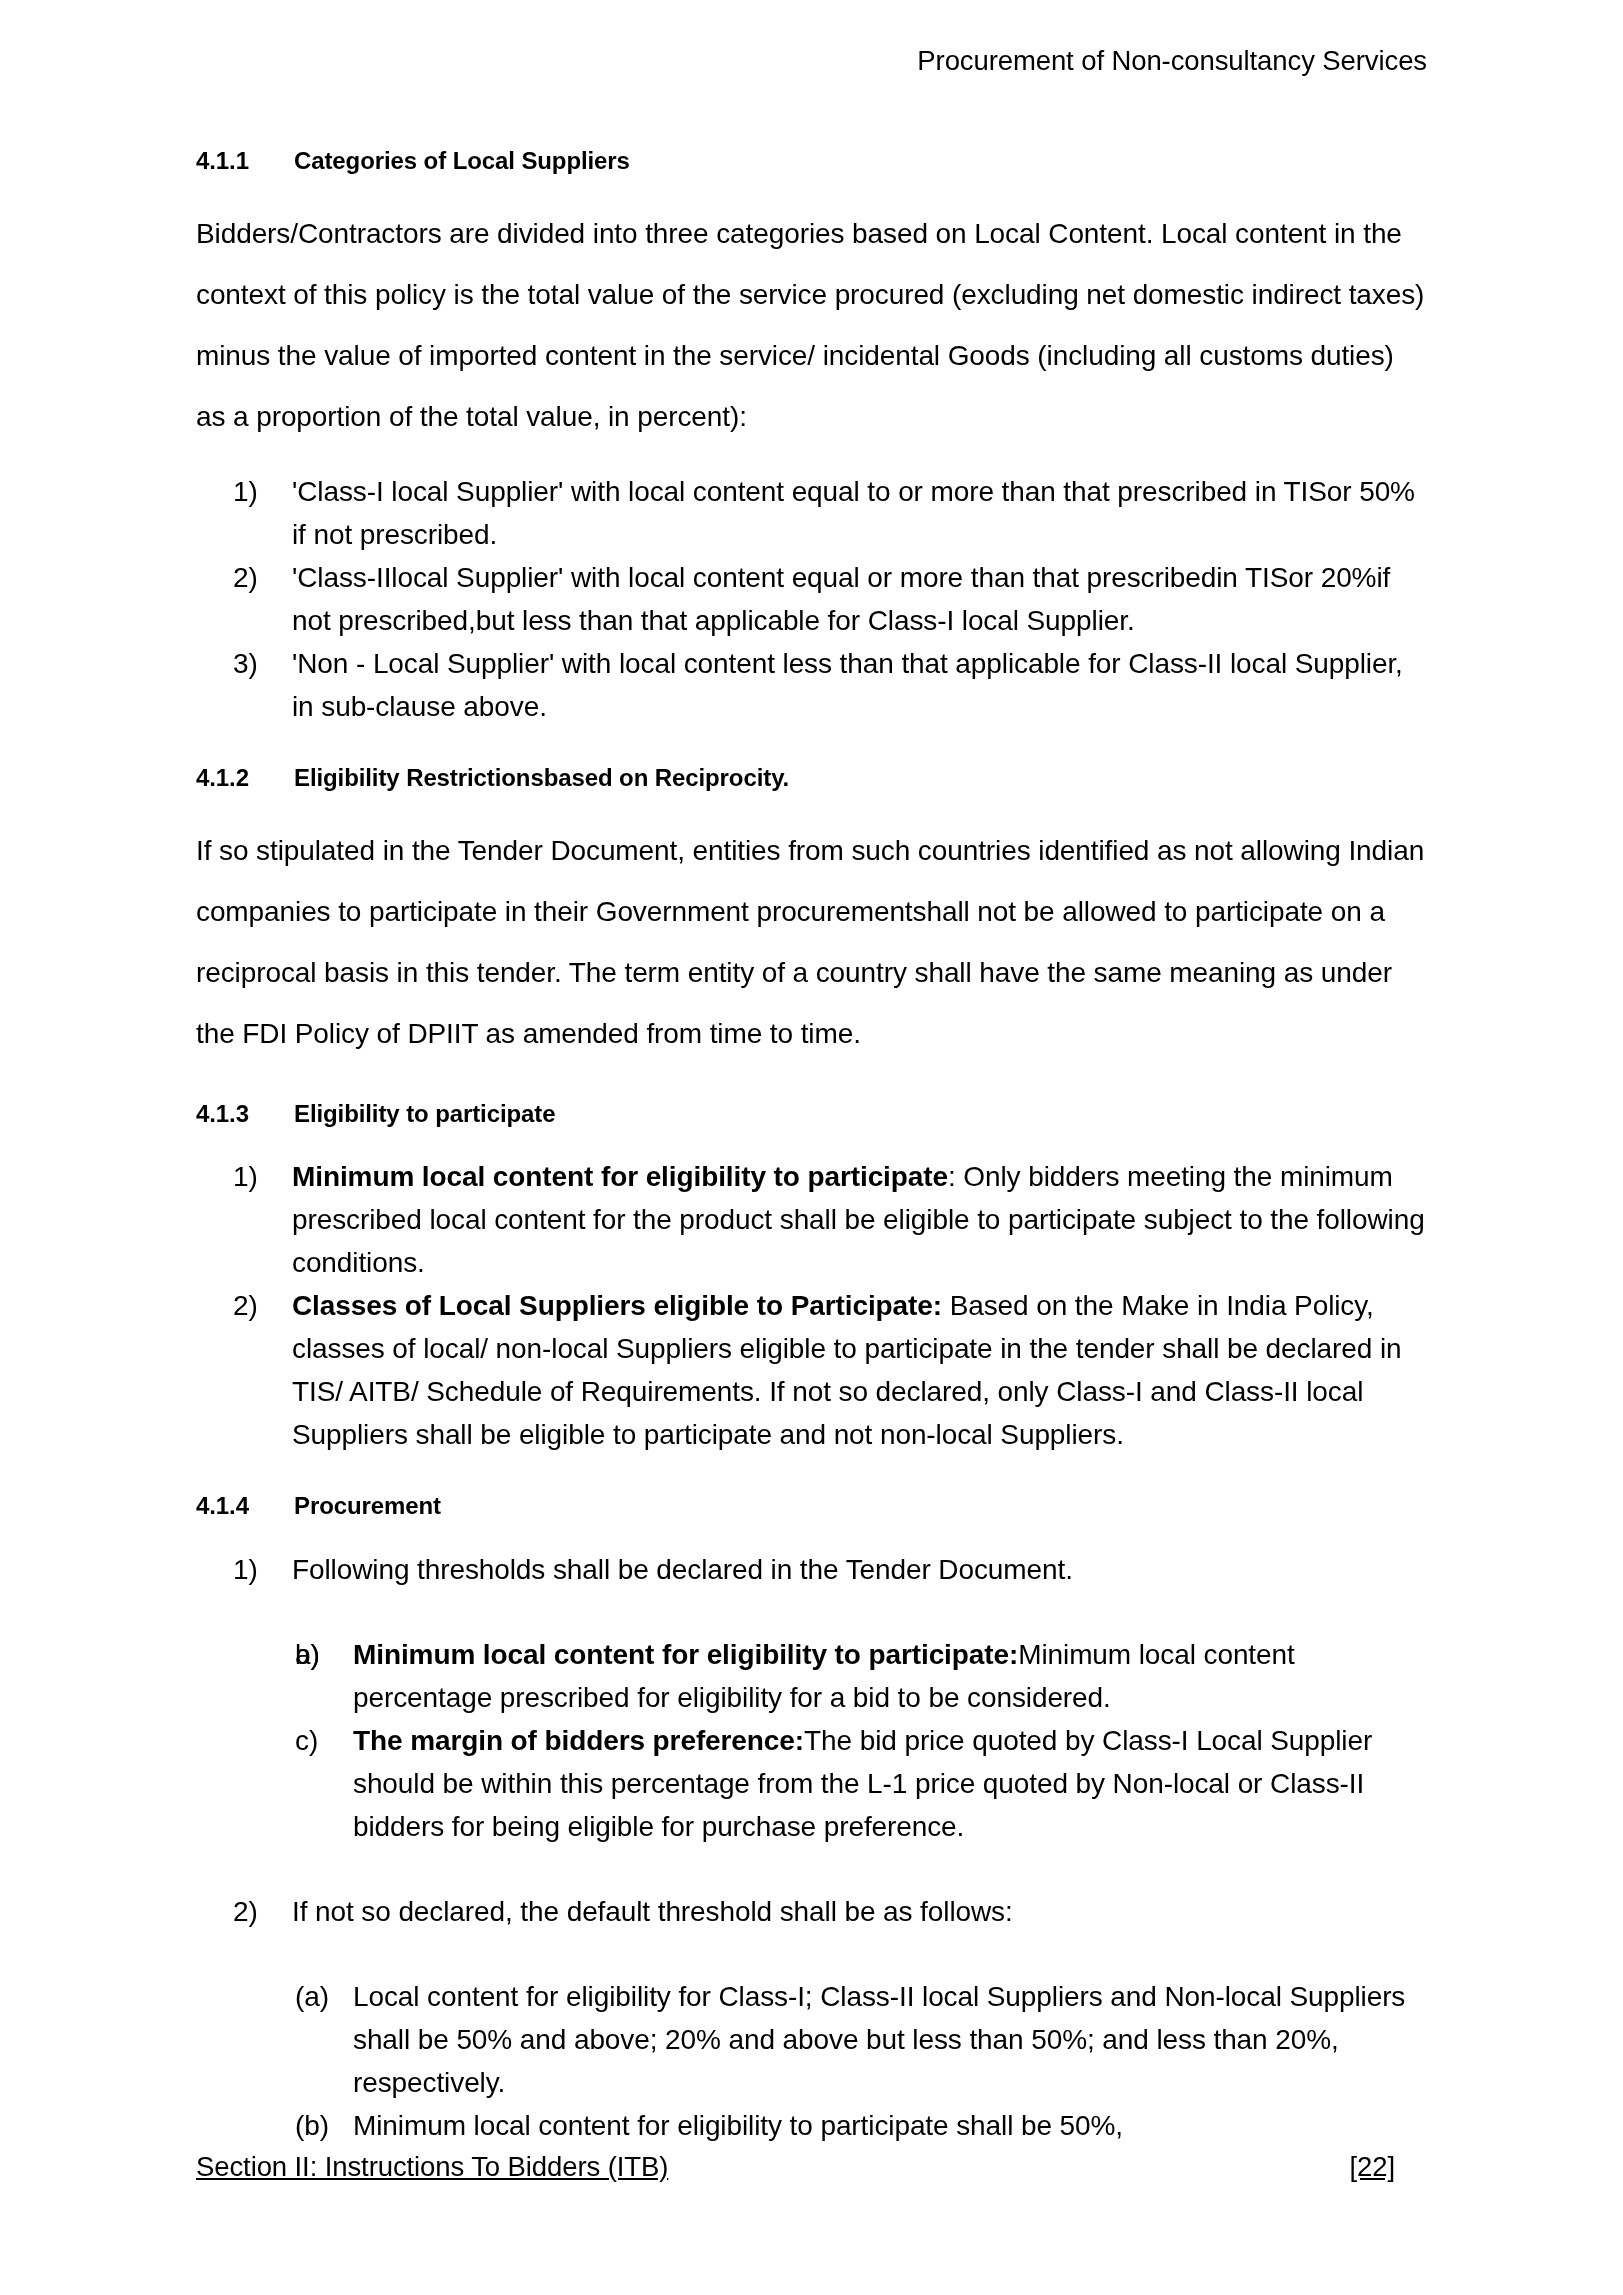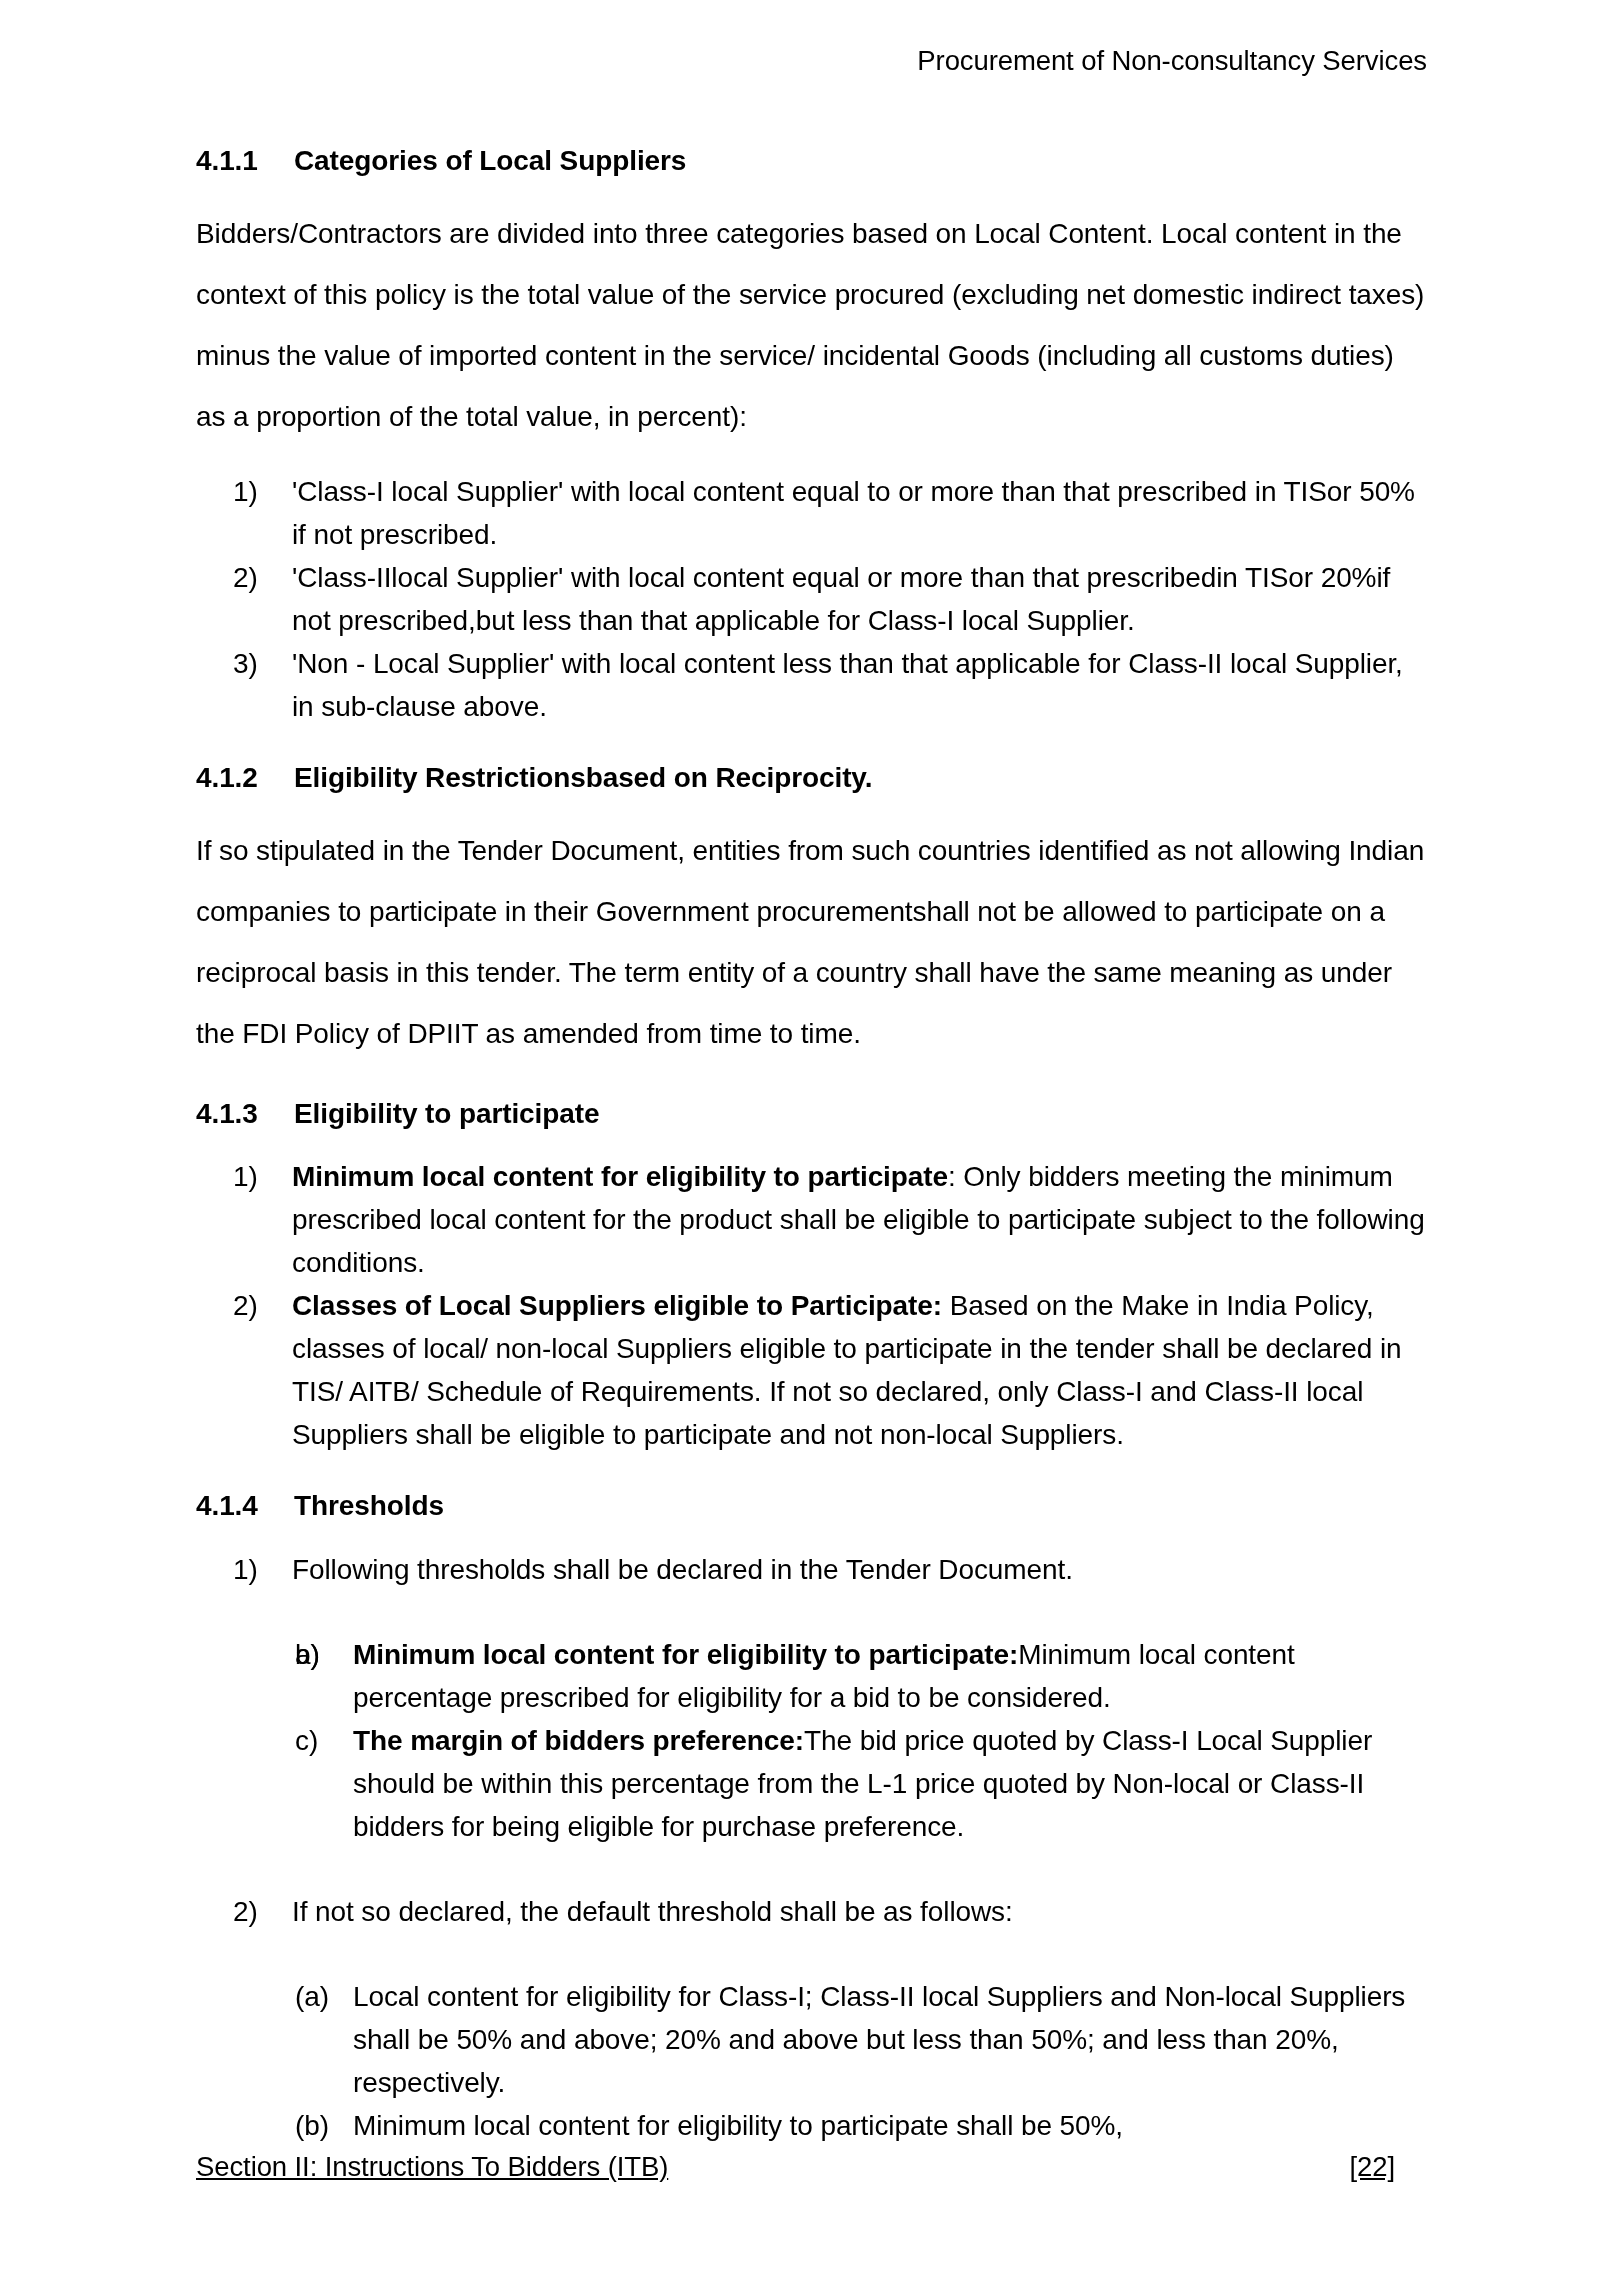--- a/index.html
+++ b/index.html
@@ -25,21 +25,21 @@
   .doc-header {
     padding-top: 42px;
     text-align: right;
     font-size: 27.5px;
     line-height: 37px;
     letter-spacing: -0.1px;
   }
   .heading {
     margin-top: 31px;
     font-weight: bold;
-    font-size: 28px;
+    font-size: 24px;
     line-height: 37px;
     letter-spacing: -0.1px;
   }
   .heading.first {
     margin-top: 63px;
   }
   .hnum {
     display: inline-block;
     min-width: 98px;
   }
@@ -120,21 +120,21 @@
         <span class="marker">1)</span>
         <span class="litext"><b>Minimum local content for eligibility to participate</b><span>: Only bidders meeting the minimum prescribed local content for the product shall be eligible to participate subject to the following conditions.</span></span>
       </div>
       <div class="li">
         <span class="marker">2)</span>
         <span class="litext"><b>Classes of Local Suppliers eligible to Participate:</b><span> Based on the Make in India Policy, classes of local/ non-local Suppliers eligible to participate in the tender shall be declared in TIS/ AITB/ Schedule of Requirements. If not so declared, only Class-I and Class-II local Suppliers shall be eligible to participate and not non-local Suppliers.</span></span>
       </div>
     </div>
 
     <div class="heading">
-      <span class="hnum">4.1.4</span><span class="htitle">Thresholds</span>
+      <span class="hnum">4.1.4</span><span class="htitle">Procurement</span>
     </div>
     <div class="list l1">
       <div class="li">
         <span class="marker">1)</span>
         <span class="litext">Following thresholds shall be declared in the Tender Document.</span>
       </div>
     </div>
     <div class="list l2 spaced">
       <div class="li">
         <span class="marker">a)</span>

